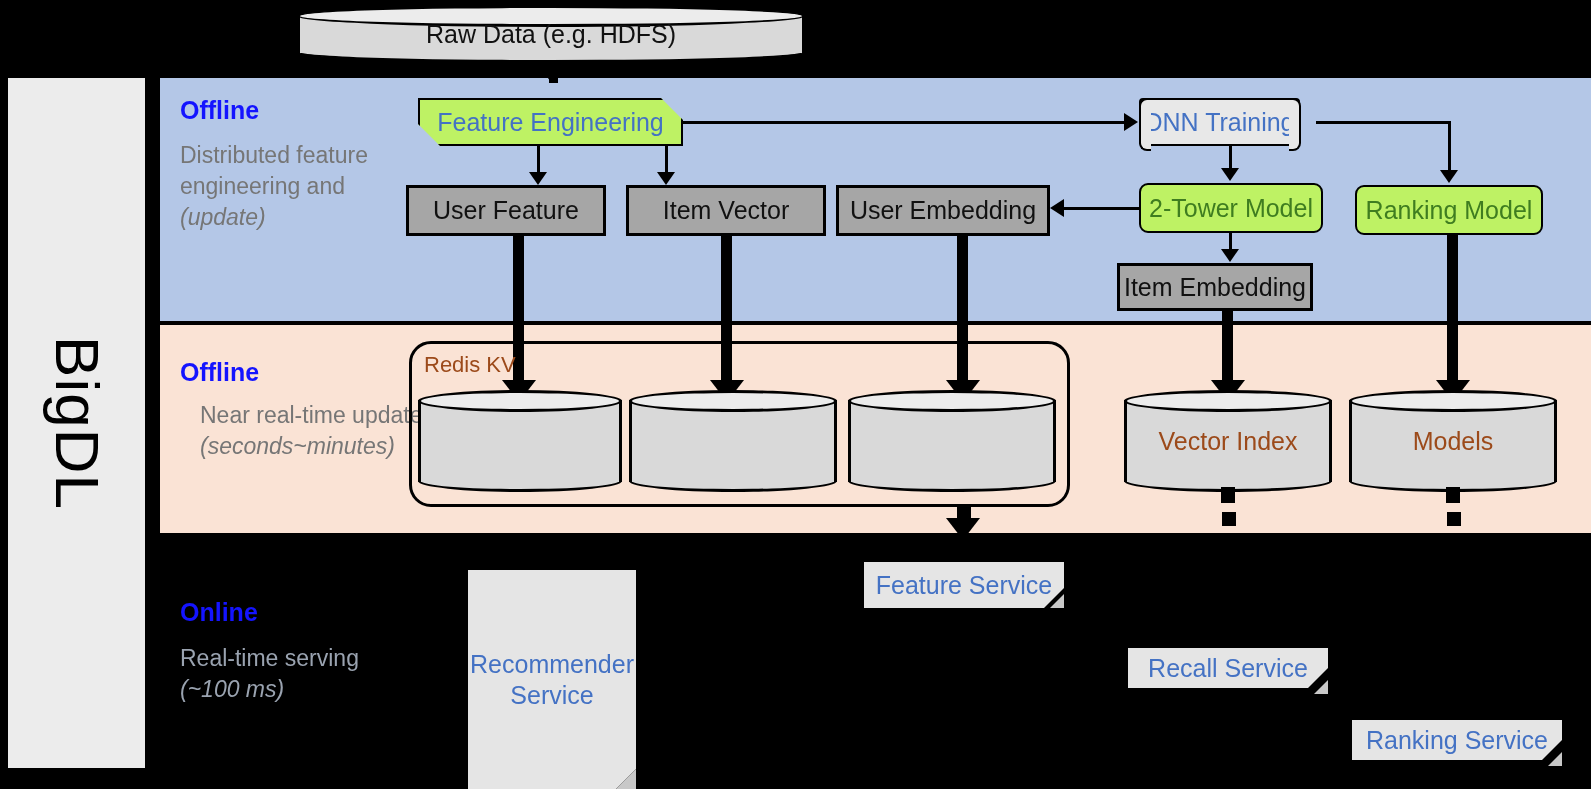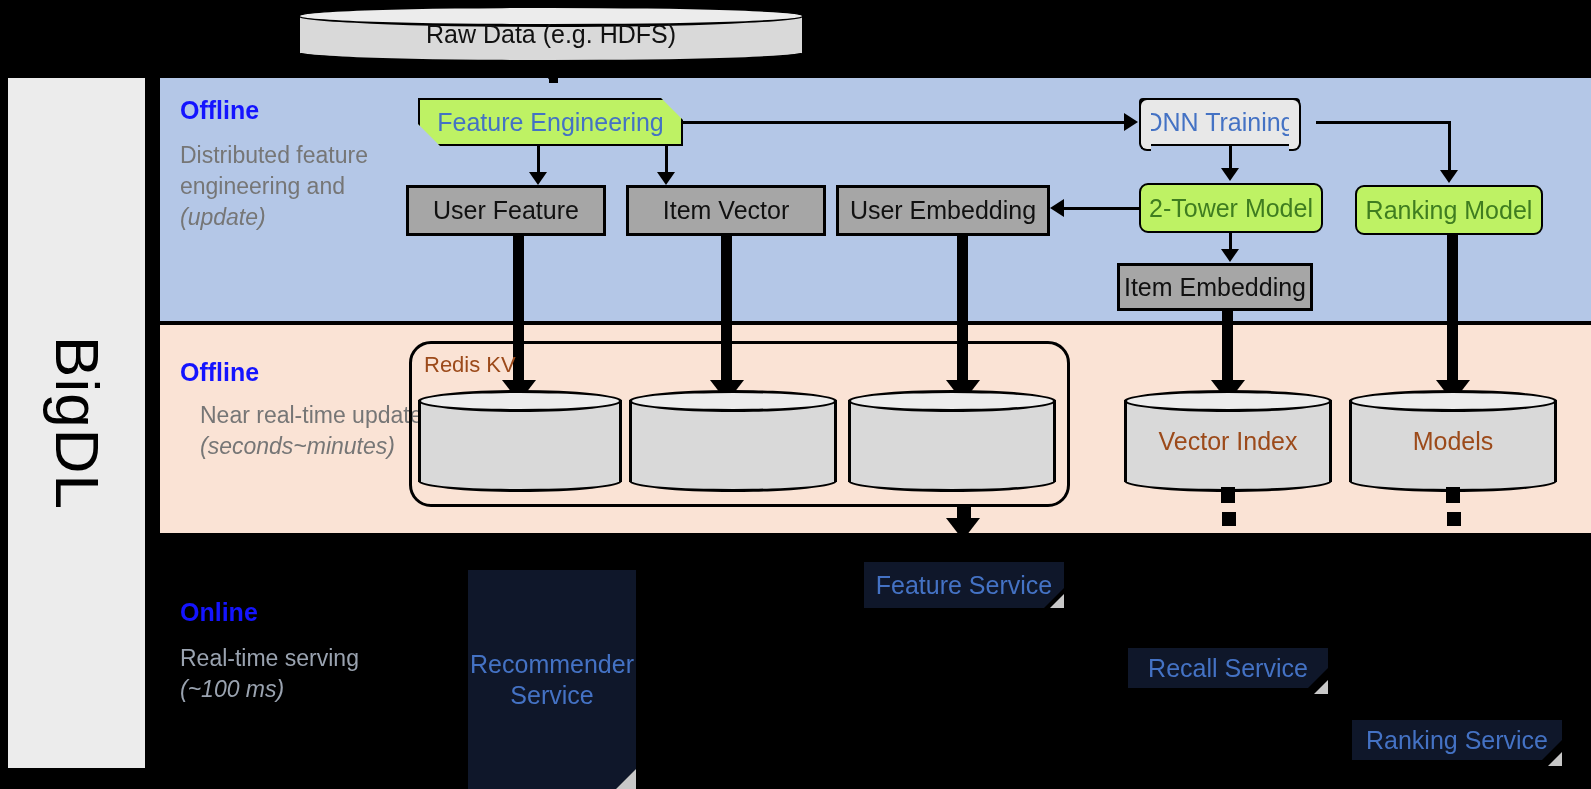--- a/index.html
+++ b/index.html
@@ -44,21 +44,21 @@
   .bracketbox::before,.bracketbox::after{content:"";position:absolute;
      width:10px;height:calc(100% + 5px);top:-2.5px;border:2.5px solid #000;background:#e8e8e8;}
   .bracketbox::before{left:-2.5px;border-right:none;border-radius:8px 0 0 8px;}
   .bracketbox::after{right:-2.5px;border-left:none;border-radius:0 8px 8px 0;}
 
   .greybox{background:#a6a6a6;border:3px solid #000;font-size:25px;color:#111;}
   .roundbox{background:#bef264;border:2.5px solid #000;border-radius:9px;
      font-size:25px;color:#3f7d20;}
 
   
-  .docbox{background:#0f172a;font-size:25px;color:#4472c4;line-height:31px;
+  .docbox{background:#e5e5e5;font-size:25px;color:#4472c4;line-height:31px;
      clip-path:polygon(0 0,100% 0,100% calc(100% - 20px),calc(100% - 20px) 100%,0 100%);}
   .docfold{position:absolute;right:0;bottom:0;width:20px;height:20px;
      background:#c8c8c8;clip-path:polygon(100% 0,0 100%,100% 100%);}
 
   
   .cyl{position:absolute;}
   .cyl .body{position:absolute;left:0;right:0;top:10px;bottom:10px;
       background:#d9d9d9;border-left:3px solid #000;border-right:3px solid #000;}
   .cyl .top{position:absolute;left:0;right:0;top:0;height:22px;
       background:#ececec;border:3px solid #000;border-radius:50%;box-sizing:border-box;}

